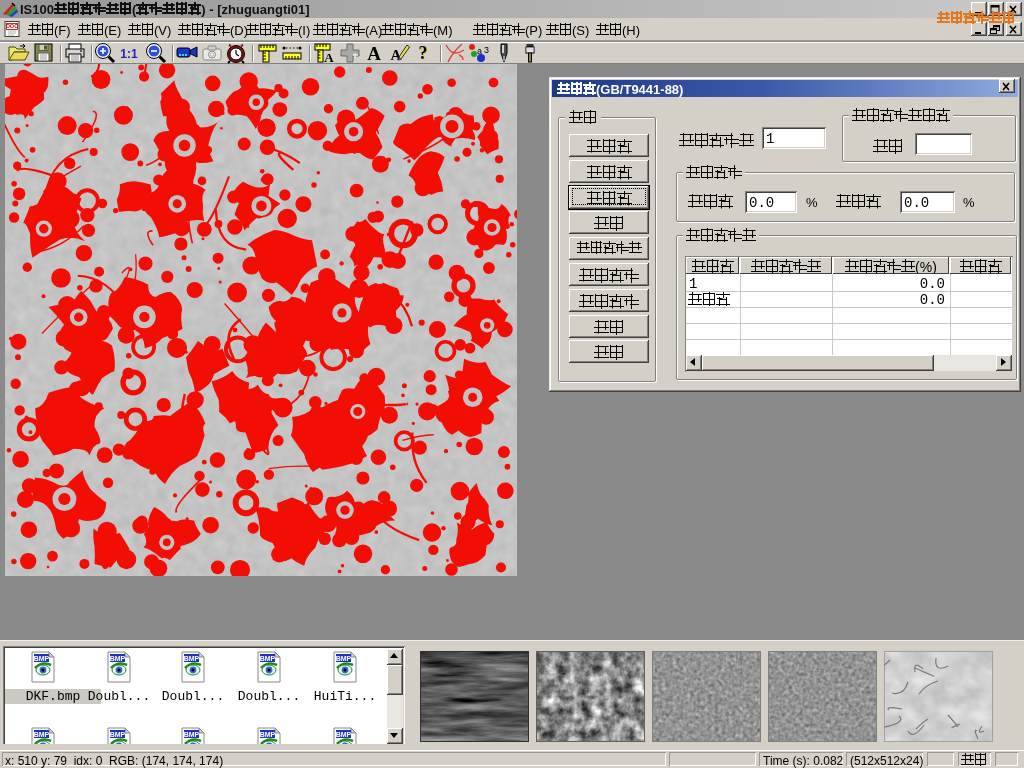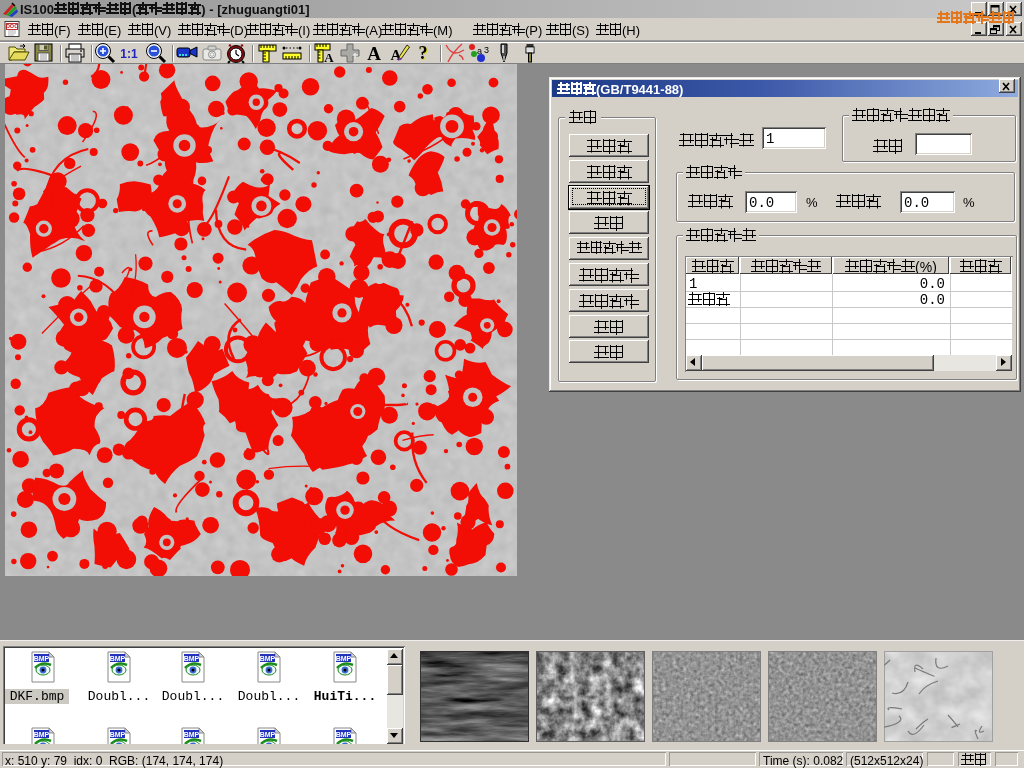--- a/index.html
+++ b/index.html
@@ -801,21 +801,21 @@
 <svg class="a" style="left:26px;top:651px" width="34" height="32" viewBox="0 0 34 32">
 <path d="M6 1 h17 l5 5 v25 H6 Z" fill="#fff" stroke="#888"></path>
 <path d="M23 1 l5 5 h-5 Z" fill="#d0d0d0" stroke="#888"></path>
 <rect x="8" y="3" width="15" height="8" fill="#2233bb"></rect>
 <text x="15.5" y="9.5" font-size="7" font-weight="bold" fill="#fff" text-anchor="middle" font-family="Liberation Sans">BMP</text>
 <path d="M9 17 q7 -7 16 -3" stroke="#1a8a1a" stroke-width="2.5" fill="none"></path>
 <ellipse cx="17" cy="19" rx="7" ry="5" fill="#f0f8ff" stroke="#1a8a1a"></ellipse>
 <circle cx="17" cy="19" r="3.4" fill="#3a6ad0"></circle>
 <circle cx="17" cy="19" r="1.5" fill="#000"></circle>
 </svg>
-<div class="a mono" style="left:5px;top:689px;width:64px;text-align:center;font-size:13px;background:#ccc9c2;">DKF.bmp</div>
+<div class="a mono" style="left:5px;top:689px;width:96px;text-align:center;font-size:13px;background:#ccc9c2;">DKF.bmp</div>
 <svg class="a" style="left:26px;top:727px" width="34" height="32" viewBox="0 0 34 32">
 <path d="M6 1 h17 l5 5 v25 H6 Z" fill="#fff" stroke="#888"></path>
 <path d="M23 1 l5 5 h-5 Z" fill="#d0d0d0" stroke="#888"></path>
 <rect x="8" y="3" width="15" height="8" fill="#2233bb"></rect>
 <text x="15.5" y="9.5" font-size="7" font-weight="bold" fill="#fff" text-anchor="middle" font-family="Liberation Sans">BMP</text>
 <path d="M9 17 q7 -7 16 -3" stroke="#1a8a1a" stroke-width="2.5" fill="none"></path>
 <ellipse cx="17" cy="19" rx="7" ry="5" fill="#f0f8ff" stroke="#1a8a1a"></ellipse>
 <circle cx="17" cy="19" r="3.4" fill="#3a6ad0"></circle>
 <circle cx="17" cy="19" r="1.5" fill="#000"></circle>
 </svg>
@@ -885,21 +885,21 @@
 <svg class="a" style="left:328px;top:651px" width="34" height="32" viewBox="0 0 34 32">
 <path d="M6 1 h17 l5 5 v25 H6 Z" fill="#fff" stroke="#888"></path>
 <path d="M23 1 l5 5 h-5 Z" fill="#d0d0d0" stroke="#888"></path>
 <rect x="8" y="3" width="15" height="8" fill="#2233bb"></rect>
 <text x="15.5" y="9.5" font-size="7" font-weight="bold" fill="#fff" text-anchor="middle" font-family="Liberation Sans">BMP</text>
 <path d="M9 17 q7 -7 16 -3" stroke="#1a8a1a" stroke-width="2.5" fill="none"></path>
 <ellipse cx="17" cy="19" rx="7" ry="5" fill="#f0f8ff" stroke="#1a8a1a"></ellipse>
 <circle cx="17" cy="19" r="3.4" fill="#3a6ad0"></circle>
 <circle cx="17" cy="19" r="1.5" fill="#000"></circle>
 </svg>
-<div class="a mono" style="left:307px;top:689px;width:76px;text-align:center;font-size:13px;font-weight:bold;">HuiTi...</div>
+<div class="a mono" style="left:307px;top:689px;width:76px;text-align:center;font-size:13px;">HuiTi...</div>
 <svg class="a" style="left:328px;top:727px" width="34" height="32" viewBox="0 0 34 32">
 <path d="M6 1 h17 l5 5 v25 H6 Z" fill="#fff" stroke="#888"></path>
 <path d="M23 1 l5 5 h-5 Z" fill="#d0d0d0" stroke="#888"></path>
 <rect x="8" y="3" width="15" height="8" fill="#2233bb"></rect>
 <text x="15.5" y="9.5" font-size="7" font-weight="bold" fill="#fff" text-anchor="middle" font-family="Liberation Sans">BMP</text>
 <path d="M9 17 q7 -7 16 -3" stroke="#1a8a1a" stroke-width="2.5" fill="none"></path>
 <ellipse cx="17" cy="19" rx="7" ry="5" fill="#f0f8ff" stroke="#1a8a1a"></ellipse>
 <circle cx="17" cy="19" r="3.4" fill="#3a6ad0"></circle>
 <circle cx="17" cy="19" r="1.5" fill="#000"></circle>
 </svg>

